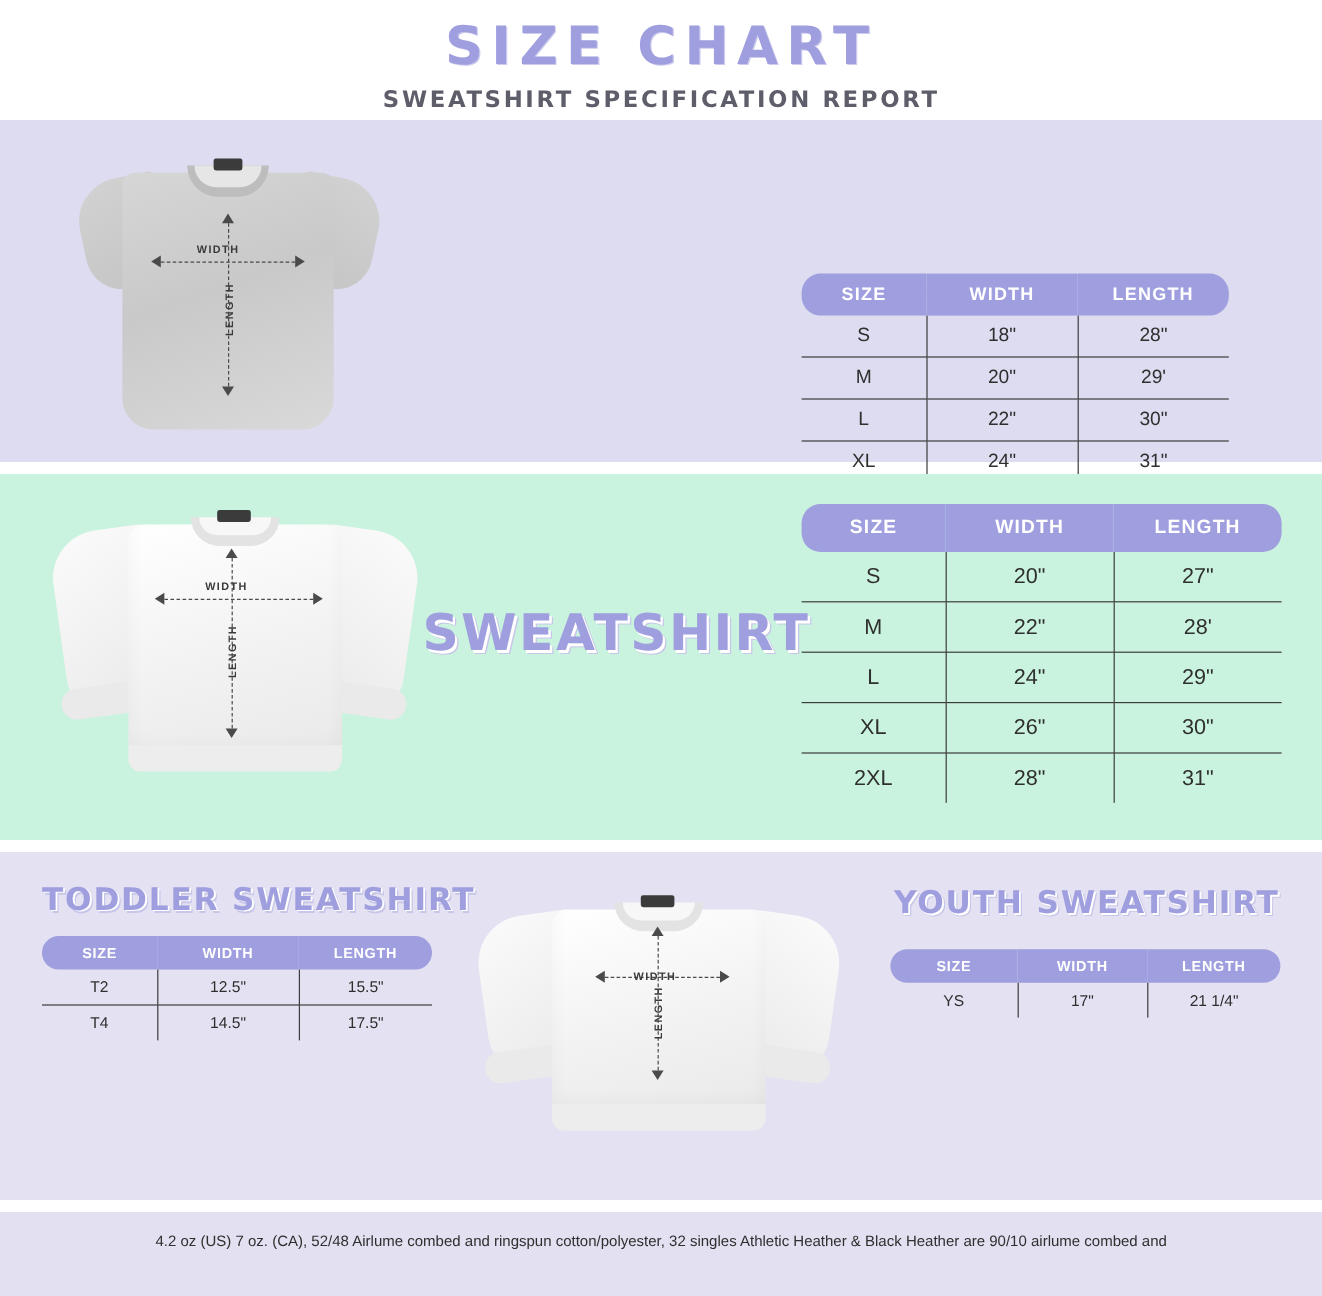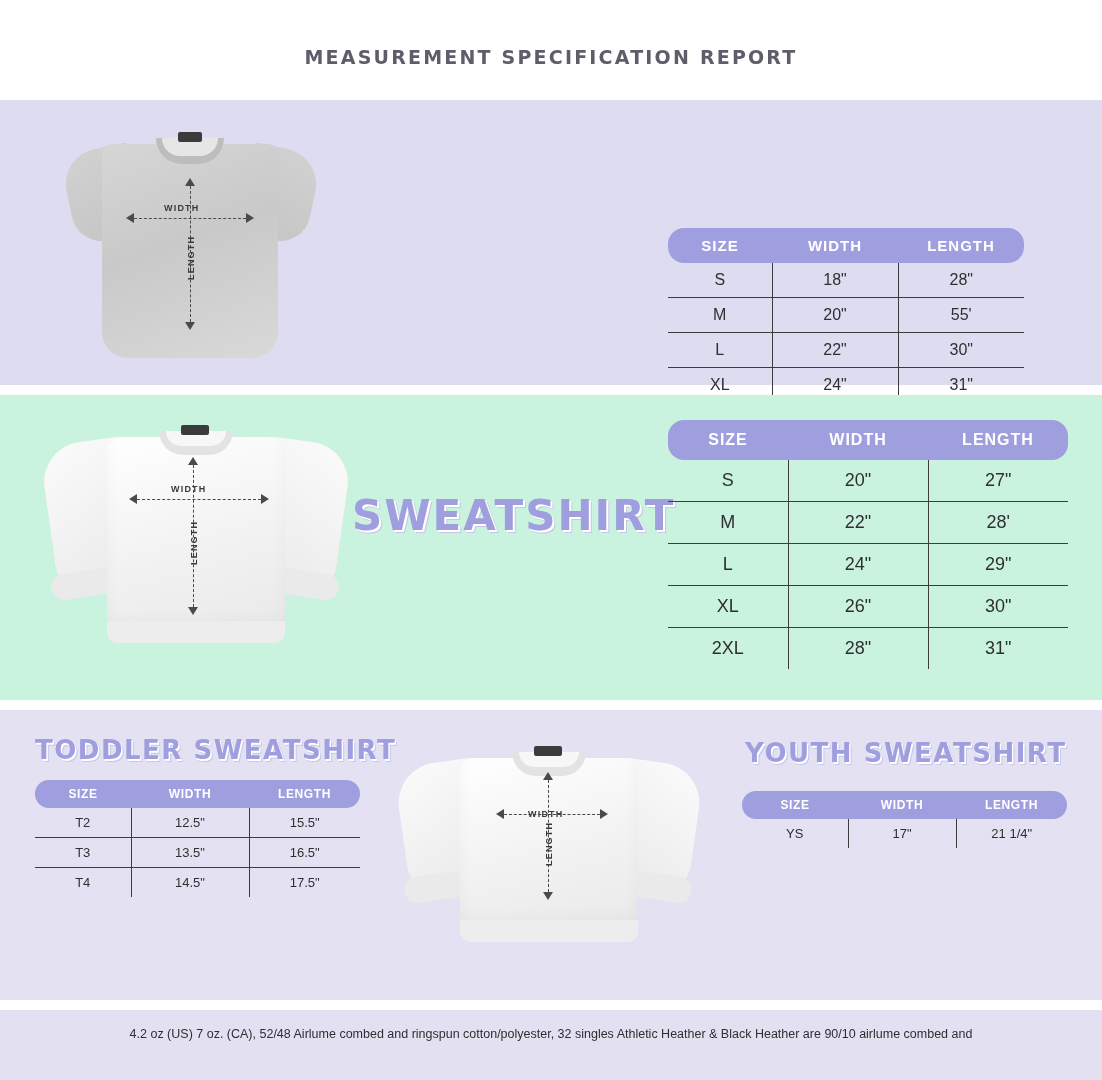--- a/index.html
+++ b/index.html
@@ -244,21 +244,22 @@
     text-align: center;
     font-size: 12.5px;
     line-height: 1.75;
     color: #2f2f2f;
   }
 </style>
 </head>
 <body>
 
 <div class="header">
-  <h2>MEASUREMENT SPECIFICATION REPORT</h2>
+  <h1>SIZE CHART</h1>
+  <h2>SWEATSHIRT SPECIFICATION REPORT</h2>
 </div>
 
 <div class="band-unisex">
 
   <div class="art-wrap" style="left:60px; top:18px;">
     <div class="tee">
       <div class="tee-sleeve-l"></div>
       <div class="tee-sleeve-r"></div>
       <div class="tee-body"></div>
       <div class="tee-collar"></div>
@@ -293,21 +294,21 @@
     </thead>
     <tbody>
       <tr>
         <td class="divider">S</td>
         <td class="divider">18"</td>
         <td>28"</td>
       </tr>
       <tr>
         <td class="divider">M</td>
         <td class="divider">20"</td>
-        <td>55'</td>
+        <td>29'</td>
       </tr>
       <tr>
         <td class="divider">L</td>
         <td class="divider">22"</td>
         <td>30"</td>
       </tr>
       <tr>
         <td class="divider">XL</td>
         <td class="divider">24"</td>
         <td>31"</td>
@@ -347,21 +348,21 @@
       <div class="arrow ar-right" style="left:216px; top:79px;"></div>
       <div class="m-label" style="left:126px; top:69px;">WIDTH</div>
 
       <div class="m-v" style="left:148px; top:50px; height:142px;"></div>
       <div class="arrow ar-up" style="left:143px; top:42px;"></div>
       <div class="arrow ar-down" style="left:143px; top:192px;"></div>
       <div class="m-label vert" style="left:144px; top:150px;">LENGTH</div>
     </div>
   </div>
 
-  <div class="cat-title cat-sweat" style="left:352px; top:96px;">SWEATSHIRT</div>
+  <div class="cat-title cat-sweat" style="left:352px; top:108px;">SWEATSHIRT</div>
 
   <table class="sz tbl-big tbl-sweat" style="top:25px;">
     <colgroup>
         <col class="c1">
         <col class="c2">
         <col class="c3">
       </colgroup>
     <thead>
       <tr>
         <th>SIZE</th>
@@ -443,25 +444,20 @@
         <th>LENGTH</th>
       </tr>
     </thead>
     <tbody>
       <tr>
         <td class="divider">T2</td>
         <td class="divider">12.5"</td>
         <td>15.5"</td>
       </tr>
       <tr>
-        <td class="divider">T3</td>
-        <td class="divider">13.5"</td>
-        <td>16.5"</td>
-      </tr>
-      <tr>
         <td class="divider">T4</td>
         <td class="divider">14.5"</td>
         <td>17.5"</td>
       </tr>
     </tbody>
   </table>
 
   <table class="sz tbl-sm tbl-youth" style="top:81px;">
     <colgroup>
         <col class="c1">

